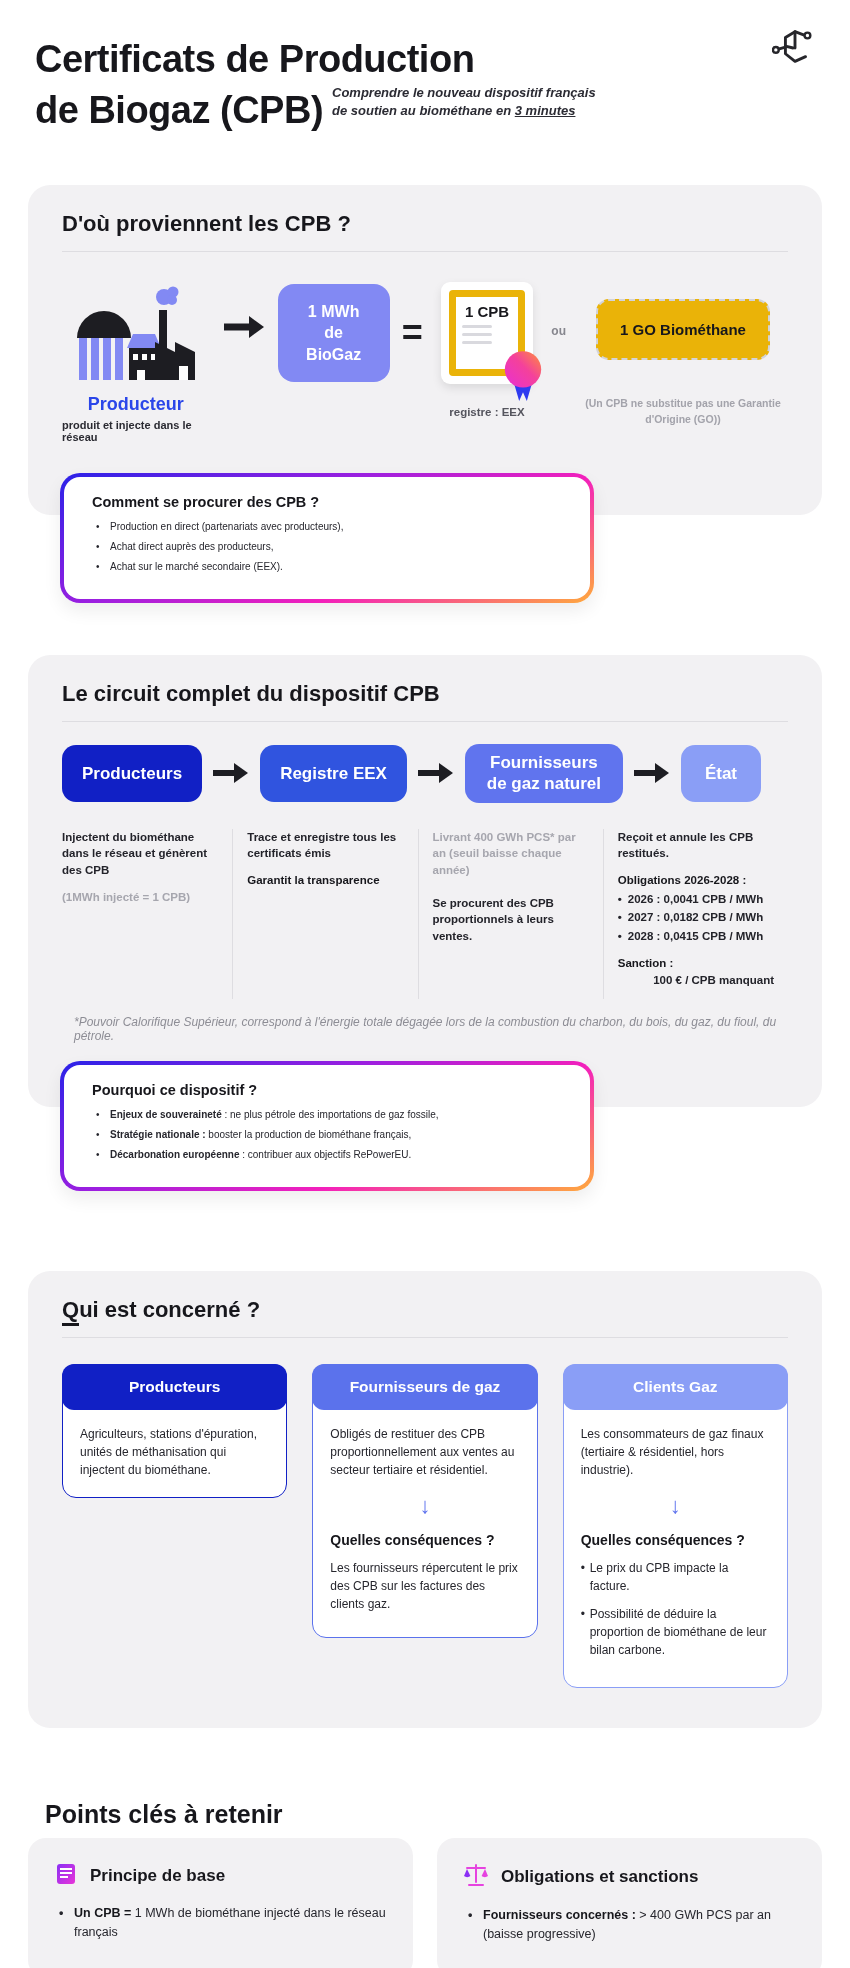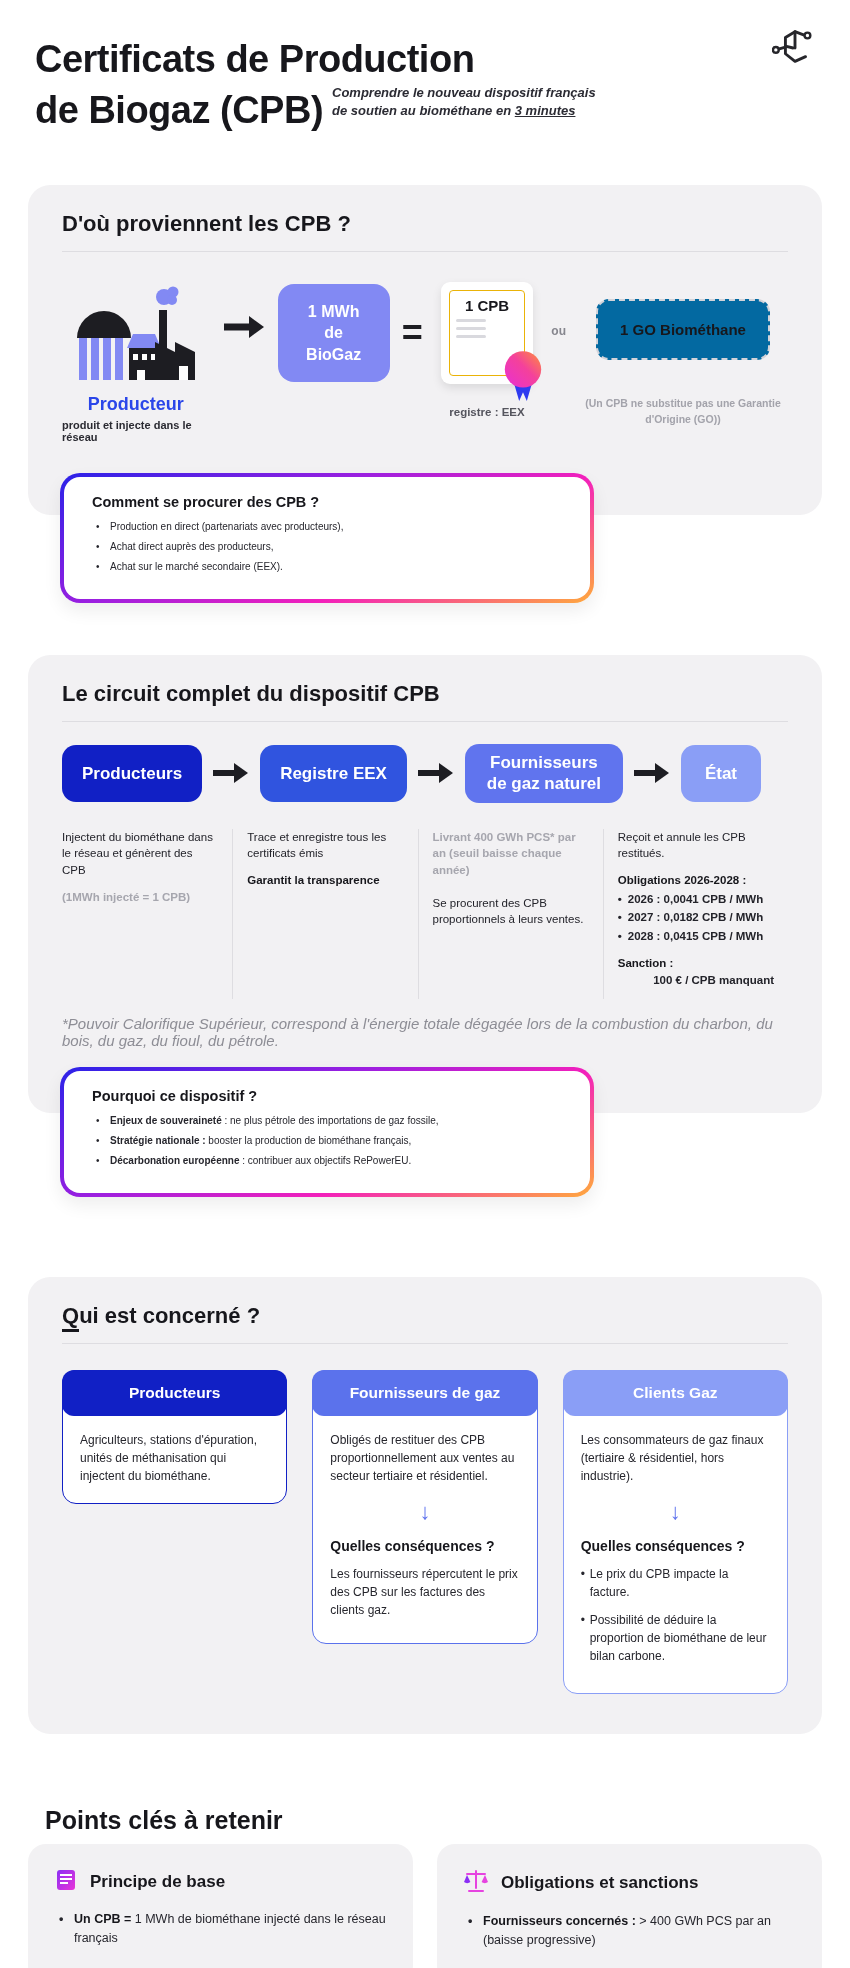--- a/index.html
+++ b/index.html
@@ -25,26 +25,26 @@
   .unit { display: flex; flex-direction: column; align-items: center; }
   .unit .art { height: 118px; display: flex; align-items: center; justify-content: center; }
   .producer-label { font-size: 18px; font-weight: 800; color: #2b46e9; margin-top: 2px; }
   .producer-caption { font-size: 11px; font-weight: 600; color: #2a2a31; margin-top: 4px; }
   .mwh-box { background: #8289f3; color: #fff; border-radius: 16px; padding: 17px 18px; text-align: center;
     font-size: 16px; font-weight: 800; line-height: 1.35; min-width: 112px; }
   .equals { font-size: 36px; font-weight: 900; color: #1d1d22; padding-top: 38px; }
   .ou { font-size: 12px; font-weight: 700; color: #86868e; padding-top: 50px; }
   .cert-card { position: relative; width: 92px; height: 102px; background: #fff; border-radius: 9px;
     box-shadow: 0 4px 10px rgba(0,0,0,0.10); padding: 8px; }
-  .cert-inner { border: 1px solid #eab308; border-radius: 4px; height: 100%; padding: 6px 6px; }
+  .cert-inner { border: 7px solid #eab308; border-radius: 4px; height: 100%; padding: 6px 6px; }
   .cert-label { font-size: 15px; font-weight: 800; color: #17171c; text-align: center; display: block; }
   .cert-lines span { display: block; height: 3px; width: 30px; background: #d9d9de; border-radius: 2px; margin: 5px 0; }
   .medal { position: absolute; right: -12px; bottom: -26px; }
   .caption { font-size: 11.5px; font-weight: 700; color: #55555e; margin-top: 14px; text-align: center; }
-  .go-box { background: #0369a1; border: 2px dashed #d3d3d9; border-radius: 13px; padding: 20px 22px;
+  .go-box { background: #eab308; border: 2px dashed #d3d3d9; border-radius: 13px; padding: 20px 22px;
     font-size: 15px; font-weight: 800; color: #17171c; white-space: nowrap; }
   .go-caption { font-size: 10.5px; font-weight: 600; color: #a3a3ab; margin-top: 12px; text-align: center; width: 210px; line-height: 1.5; }
   .flow-arrow { padding-top: 40px; }
   
   .gradient-callout { position: relative; z-index: 3; margin: -42px 0 0 60px; width: 534px; border-radius: 20px; padding: 4px;
     background: linear-gradient(155deg, #2a22e8 0%, #9c1fe0 38%, #f320bb 66%, #ffaa3c 100%);
     box-shadow: 0 8px 18px rgba(0,0,0,0.07); }
   .gradient-callout .inner { background: #fff; border-radius: 16px; padding: 17px 28px 19px; }
   .callout-title { font-size: 14.5px; font-weight: 800; color: #17171c; margin-bottom: 10px; }
   .callout-list { list-style: none; font-size: 10px; color: #26262d; }
@@ -55,27 +55,27 @@
   .circuit-row { display: flex; align-items: center; gap: 10px; margin: 8px 0 26px; }
   .step-box { color: #fff; font-weight: 800; text-align: center; border-radius: 14px; padding: 18px 20px; font-size: 17px; line-height: 1.25; }
   .step-0 { background: #1120c5; }
   .step-1 { background: #3054df; }
   .step-2 { background: #6074ee; padding: 8px 16px; max-width: 158px; }
   .step-3 { background: #8a9ef6; padding: 18px 24px; }
   .circuit-cols { display: flex; }
   .ccol { flex: 1; padding: 0 14px; font-size: 11.5px; line-height: 1.45; }
   .ccol + .ccol { border-left: 1px solid #dedde1; }
   .ccol p { margin-bottom: 10px; }
-  .c-main { font-weight: 400; color: #23232a; }
+  .c-main { font-weight: 700; color: #23232a; }
   .c-grey { font-weight: 700; color: #a6a6ae; }
   .c-bold { font-weight: 800; color: #17171c; }
   .obl-list { list-style: none; margin: 2px 0 10px; }
   .obl-list li { padding-left: 10px; position: relative; font-weight: 700; color: #23232a; margin-bottom: 2px; }
   .obl-list li::before { content: "•"; position: absolute; left: 0; }
-  .footnote { font-size: 15px; font-style: italic; color: #8d8d95; margin-top: 16px; }
+  .footnote { font-size: 12px; font-style: italic; color: #8d8d95; margin-top: 16px; margin-left: 12px; }
   
   .who-row { display: flex; gap: 25px; margin-top: 26px; align-items: flex-start; }
   .who-card { flex: 1; background: #fff; border-radius: 14px; border: 1.5px solid; overflow: visible; }
   .who-card-0 { border-color: #1120c5; }
   .who-card-1 { border-color: #5b72ec; }
   .who-card-2 { border-color: #8a9ef6; }
   .who-head { color: #fff; font-weight: 800; font-size: 15.5px; text-align: center; padding: 14px 10px; border-radius: 12px; margin: -1px; }
   .who-head-0 { background: #1120c5; }
   .who-head-1 { background: #5b72ec; }
   .who-head-2 { background: #8a9ef6; }

